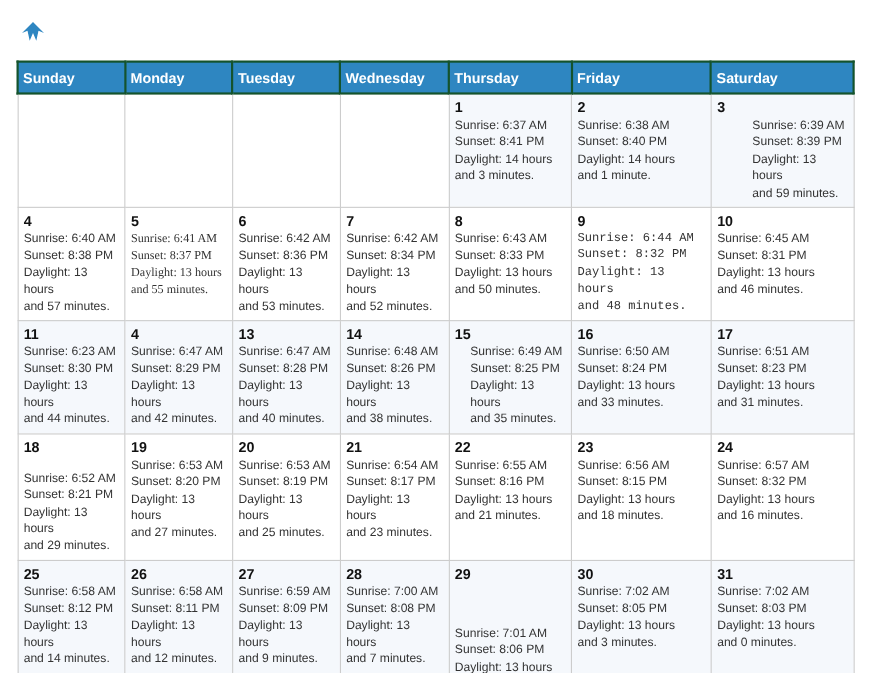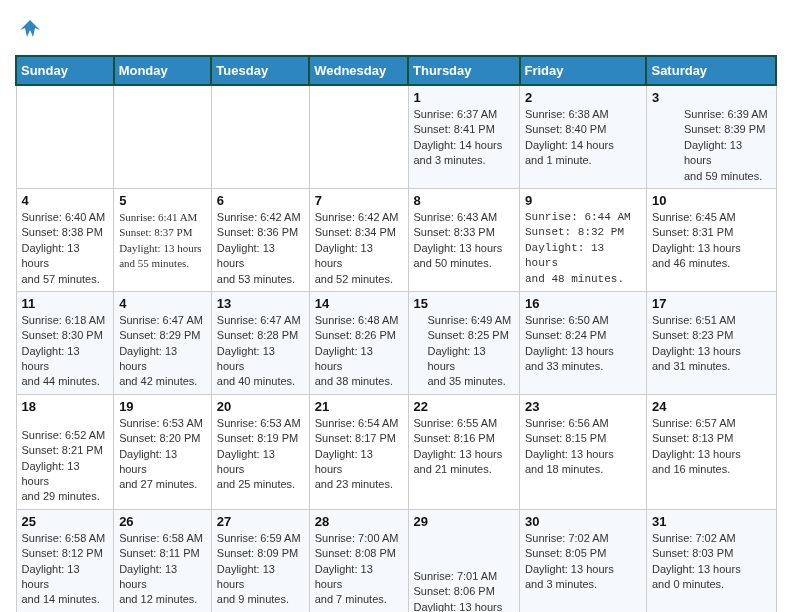--- a/index.html
+++ b/index.html
@@ -199,21 +199,21 @@
           <div class="day-number">10</div>
           <div class="day-info" style="white-space: pre-line;">Sunrise: 6:45 AM
 Sunset: 8:31 PM
 Daylight: 13 hours
 and 46 minutes.</div>
         </td>
       </tr>
       <tr>
         <td>
           <div class="day-number">11</div>
-          <div class="day-info" style="white-space: pre-line;">Sunrise: 6:18 AM
+          <div class="day-info" style="white-space: pre-line;">Sunrise: 6:23 AM
 Sunset: 8:30 PM
 Daylight: 13 hours
 and 44 minutes.</div>
         </td>
         <td>
           <div class="day-number">4</div>
           <div class="day-info" style="white-space: pre-line;">Sunrise: 6:47 AM
 Sunset: 8:29 PM
 Daylight: 13 hours
 and 42 minutes.</div>
@@ -293,21 +293,21 @@
         <td>
           <div class="day-number">23</div>
           <div class="day-info" style="white-space: pre-line;">Sunrise: 6:56 AM
 Sunset: 8:15 PM
 Daylight: 13 hours
 and 18 minutes.</div>
         </td>
         <td>
           <div class="day-number">24</div>
           <div class="day-info" style="white-space: pre-line;">Sunrise: 6:57 AM
-Sunset: 8:13 PM
+Sunset: 8:32 PM
 Daylight: 13 hours
 and 16 minutes.</div>
         </td>
       </tr>
       <tr>
         <td>
           <div class="day-number">25</div>
           <div class="day-info" style="white-space: pre-line;">Sunrise: 6:58 AM
 Sunset: 8:12 PM
 Daylight: 13 hours

